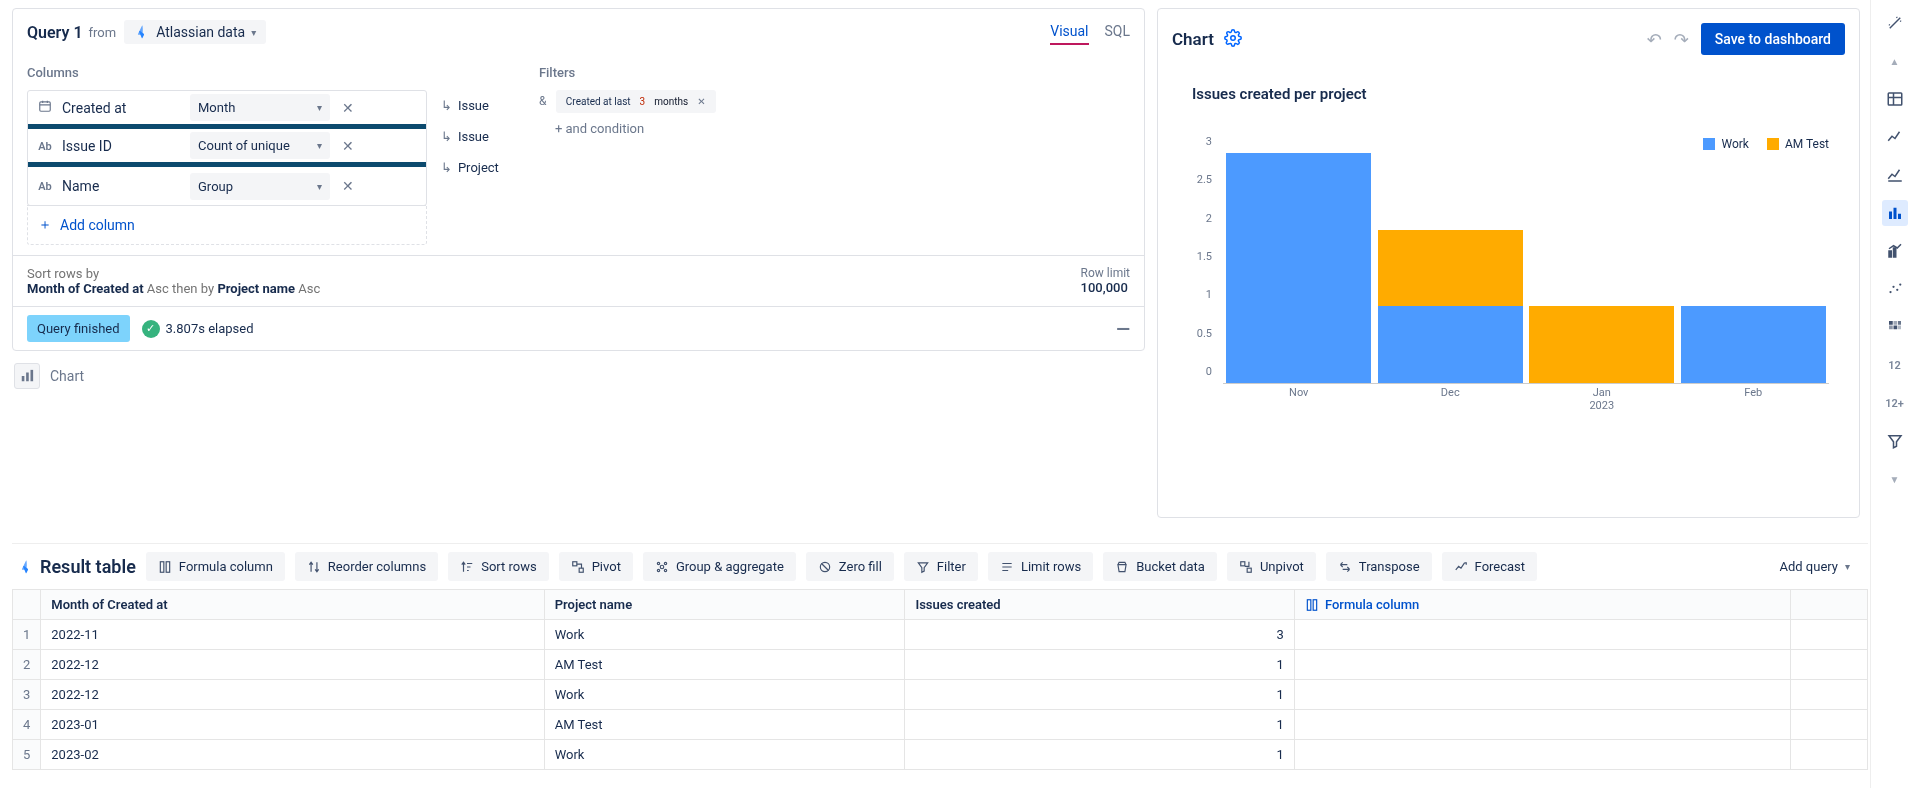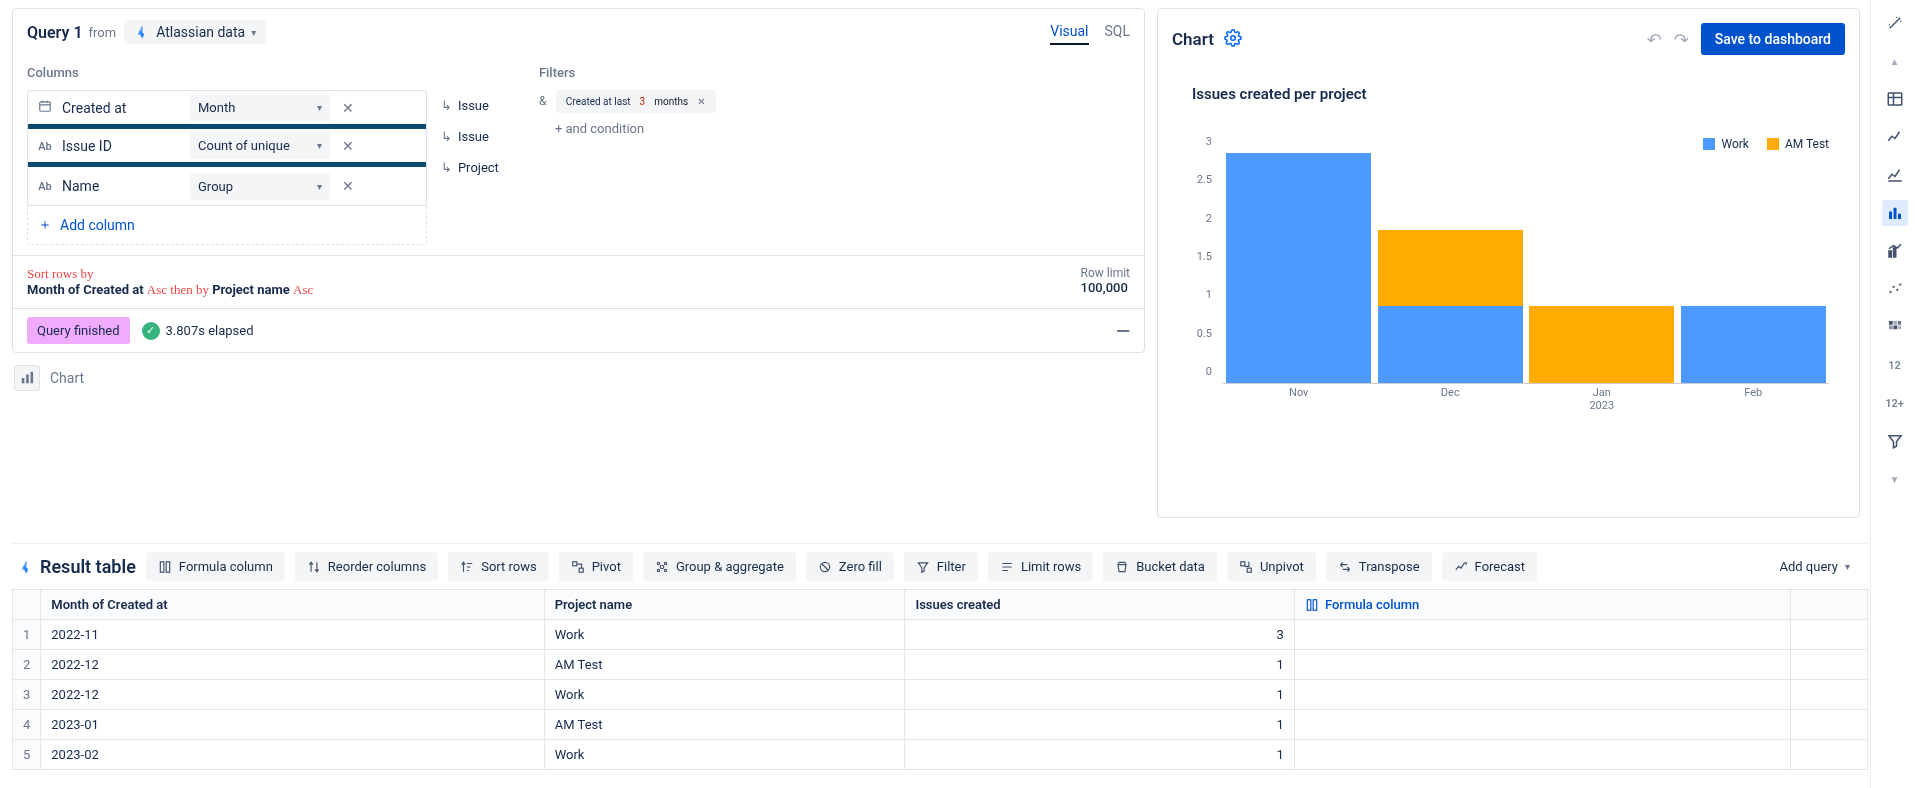--- a/index.html
+++ b/index.html
@@ -11,21 +11,21 @@
 
 .card { border: 1px solid #dfe1e6; border-radius: 4px; background: #fff; }
 .query-card { }
 .query-head { display: flex; align-items: center; padding: 10px 14px; border-bottom: 0; }
 .q-title { font-weight: 600; font-size: 16px; }
 .q-from { color: #6B778C; font-size: 13px; margin-left: 6px; }
 .data-chip { display: inline-flex; align-items: center; background: #F4F5F7; border-radius: 3px; padding: 4px 10px; margin-left: 8px; gap: 6px; }
 .data-chip svg { flex-shrink: 0; }
 .tabs { margin-left: auto; display: flex; gap: 16px; }
 .tab { color: #6B778C; padding: 4px 0; cursor: pointer; font-size: 14px; }
-.tab.active { color: #0052CC; border-bottom: 2px solid #0f172a; }
+.tab.active { color: #0052CC; border-bottom: 2px solid #be185d; }
 
 .query-body { display: flex; padding: 10px 14px; gap: 40px; }
 .section-label { color: #6B778C; font-size: 13px; font-weight: 500; margin-bottom: 10px; }
 .columns-box { border: 1px solid #dfe1e6; border-radius: 3px; width: 400px; }
 .col-row { display: flex; align-items: center; border-bottom: 5px solid #0c4a6e; height: 38px; padding: 0 8px; gap: 8px; }
 .col-row:last-child { border-bottom: 0; }
 .col-icon { width: 18px; text-align: center; color: #6B778C; font-size: 12px; }
 .col-name { flex: 0 0 120px; font-size: 14px; }
 .col-sel { background: #F4F5F7; border: 0; border-radius: 3px; padding: 6px 8px; width: 140px; font-size: 13px; display: flex; justify-content: space-between; align-items: center; cursor: pointer; }
 .col-x { color: #6B778C; cursor: pointer; padding: 0 4px; }
@@ -35,27 +35,27 @@
 
 .filters { }
 .filter-chip { background: #F4F5F7; border-radius: 3px; padding: 6px 10px; display: inline-flex; gap: 9px; align-items: center; font-size: 10px; }
 .filter-chip .num { color: #BF2600; }
 .filter-chip .unit { color: #0f172a; }
 .filter-x { color: #6B778C; cursor: pointer; }
 .add-cond { color: #6B778C; font-size: 13px; margin-top: 8px; padding-left: 16px; cursor: pointer; }
 .amp { color: #6B778C; font-size: 12px; margin-right: 6px; }
 
 .sort-row { border-top: 1px solid #dfe1e6; padding: 10px 14px; display: flex; font-size: 13px; color: #172B4D; }
-.sort-row .hint { color: #ef4444; font-family: Liberation Serif, serif; }
+.sort-row .hint { color: #737373; }
 .row-limit { margin-left: auto; text-align: left; }
 .row-limit .label { color: #6B778C; font-size: 12px; }
 .row-limit .val { font-size: 13px; font-weight: 500; }
 
 .status-row { border-top: 1px solid #dfe1e6; padding: 8px 14px; display: flex; align-items: center; gap: 12px; }
-.status-chip { background: #f0abfc; border-radius: 3px; padding: 6px 10px; font-size: 13px; }
+.status-chip { background: #7dd3fc; border-radius: 3px; padding: 6px 10px; font-size: 13px; }
 .elapsed { display: flex; align-items: center; gap: 6px; font-size: 13px; }
 .check-circle { width: 18px; height: 18px; border-radius: 50%; background: #36B37E; display: flex; align-items: center; justify-content: center; color: white; font-size: 11px; }
 .collapse-btn { margin-left: auto; color: #6B778C; cursor: pointer; font-size: 18px; font-weight: bold; }
 
 .chart-chip-row { margin-top: 10px; padding: 2px; display: flex; align-items: center; gap: 10px; }
 .chart-chip-icon { width: 26px; height: 26px; border: 1px solid #dfe1e6; border-radius: 3px; display: flex; align-items: center; justify-content: center; background: #F4F5F7; }
 .chart-chip-label { color: #6B778C; font-size: 14px; }
 
 
 .chart-card { border: 1px solid #dfe1e6; border-radius: 4px; height: 510px; padding: 14px; position: relative; }

